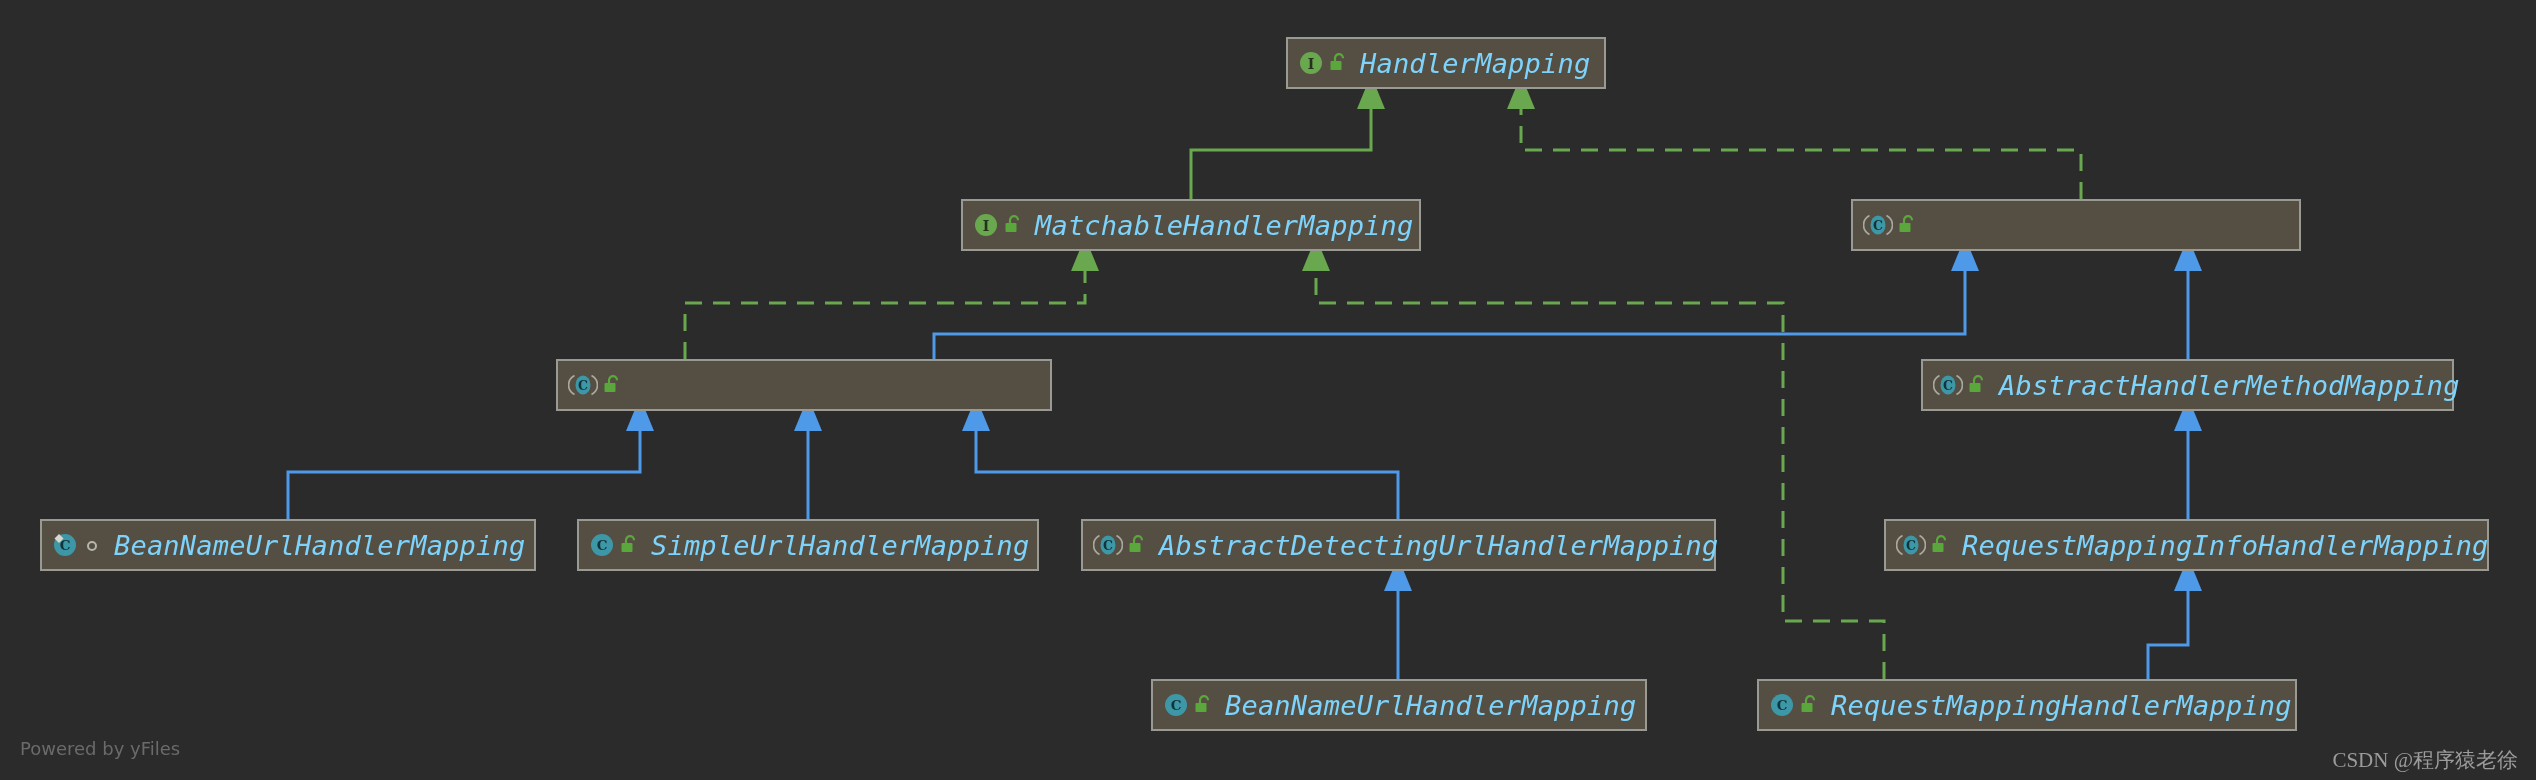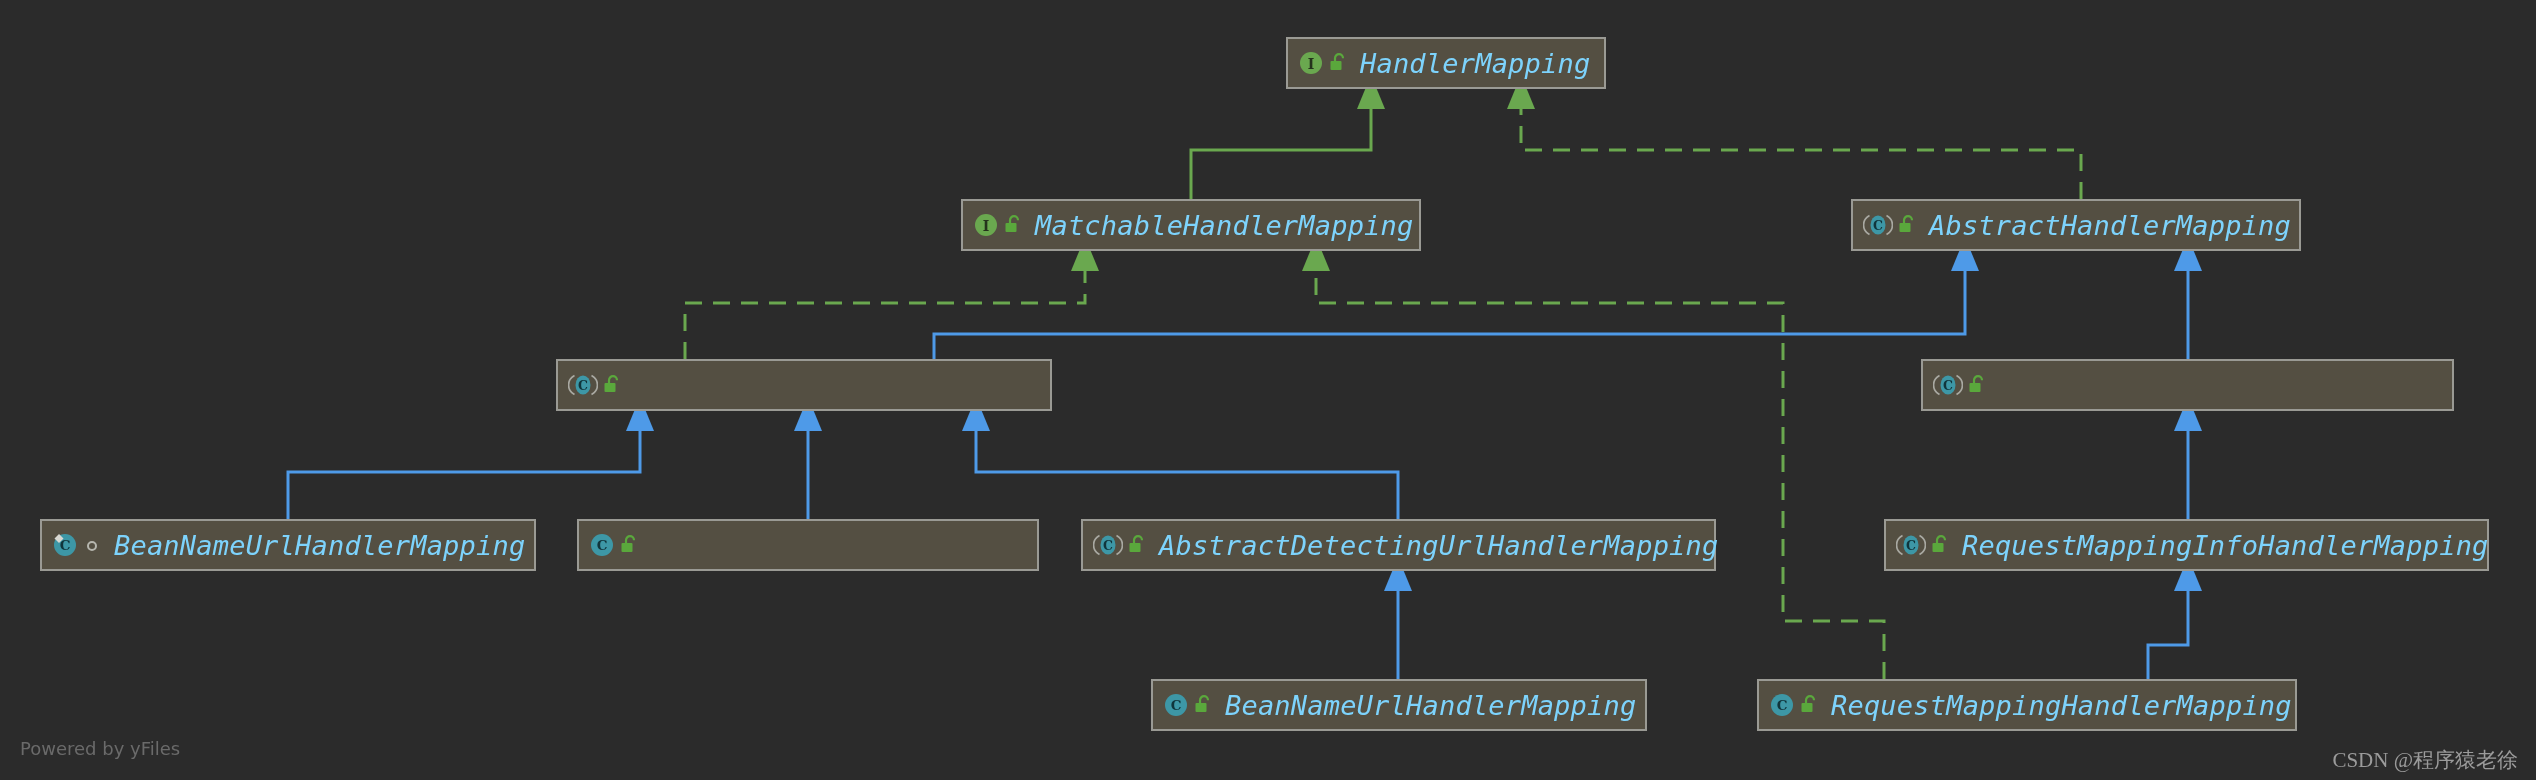--- a/index.html
+++ b/index.html
@@ -120,21 +120,20 @@
         <svg class="ico" width="30" height="26" viewBox="0 0 30 26">
           <path d="M6.5 3.5 A12 11 0 0 0 6.5 22.5" fill="none" stroke="#a9a9a2" stroke-width="1.7"></path>
           <path d="M23.5 3.5 A12 11 0 0 1 23.5 22.5" fill="none" stroke="#a9a9a2" stroke-width="1.7"></path>
           <ellipse cx="15" cy="13" rx="7.5" ry="9.5" fill="#3d97a6"></ellipse>
           <text x="15" y="18" font-family="DejaVu Serif,serif" font-size="12.5" font-weight="bold" fill="#10343b" text-anchor="middle">C</text>
         </svg>
         <svg class="vis" width="20" height="22" viewBox="0 0 20 22">
           <path d="M7 9 V6.2 A4 4 0 0 1 15 6.2" fill="none" stroke="#5aa83c" stroke-width="2.2"></path>
           <rect x="2.5" y="9" width="11" height="9" rx="1" fill="#5aa83c"></rect>
         </svg>
-        <span class="lbl">AbstractHandlerMapping</span>
       </div>
       <div class="node" style="left: 556px; top: 359px; width: 496px;">
         <svg class="ico" width="30" height="26" viewBox="0 0 30 26">
           <path d="M6.5 3.5 A12 11 0 0 0 6.5 22.5" fill="none" stroke="#a9a9a2" stroke-width="1.7"></path>
           <path d="M23.5 3.5 A12 11 0 0 1 23.5 22.5" fill="none" stroke="#a9a9a2" stroke-width="1.7"></path>
           <ellipse cx="15" cy="13" rx="7.5" ry="9.5" fill="#3d97a6"></ellipse>
           <text x="15" y="18" font-family="DejaVu Serif,serif" font-size="12.5" font-weight="bold" fill="#10343b" text-anchor="middle">C</text>
         </svg>
         <svg class="vis" width="20" height="22" viewBox="0 0 20 22">
           <path d="M7 9 V6.2 A4 4 0 0 1 15 6.2" fill="none" stroke="#5aa83c" stroke-width="2.2"></path>
@@ -145,20 +144,21 @@
         <svg class="ico" width="30" height="26" viewBox="0 0 30 26">
           <path d="M6.5 3.5 A12 11 0 0 0 6.5 22.5" fill="none" stroke="#a9a9a2" stroke-width="1.7"></path>
           <path d="M23.5 3.5 A12 11 0 0 1 23.5 22.5" fill="none" stroke="#a9a9a2" stroke-width="1.7"></path>
           <ellipse cx="15" cy="13" rx="7.5" ry="9.5" fill="#3d97a6"></ellipse>
           <text x="15" y="18" font-family="DejaVu Serif,serif" font-size="12.5" font-weight="bold" fill="#10343b" text-anchor="middle">C</text>
         </svg>
         <svg class="vis" width="20" height="22" viewBox="0 0 20 22">
           <path d="M7 9 V6.2 A4 4 0 0 1 15 6.2" fill="none" stroke="#5aa83c" stroke-width="2.2"></path>
           <rect x="2.5" y="9" width="11" height="9" rx="1" fill="#5aa83c"></rect>
         </svg>
+        <span class="lbl">AbstractHandlerMethodMapping</span>
       </div>
       <div class="node" style="left: 40px; top: 519px; width: 496px;">
         <svg class="ico" width="26" height="26" viewBox="0 0 26 26">
           <circle cx="13" cy="13" r="11" fill="#3d97a6"></circle>
           <text x="13" y="18" font-family="DejaVu Serif,serif" font-size="13.5" font-weight="bold" fill="#10343b" text-anchor="middle">C</text>
           <path d="M2.5 6.5 L7 2 L11.5 6.5 L7 11 Z" fill="#d8d8d2"></path>
         </svg>
         <svg class="vis" width="20" height="22" viewBox="0 0 20 22">
           <circle cx="10" cy="12" r="4" fill="none" stroke="#b6b6ae" stroke-width="2"></circle>
         </svg>
@@ -166,20 +166,21 @@
       </div>
       <div class="node" style="left: 577px; top: 519px; width: 462px;">
         <svg class="ico" width="26" height="26" viewBox="0 0 26 26">
           <circle cx="13" cy="13" r="11" fill="#3d97a6"></circle>
           <text x="13" y="18" font-family="DejaVu Serif,serif" font-size="13.5" font-weight="bold" fill="#10343b" text-anchor="middle">C</text>
         </svg>
         <svg class="vis" width="20" height="22" viewBox="0 0 20 22">
           <path d="M7 9 V6.2 A4 4 0 0 1 15 6.2" fill="none" stroke="#5aa83c" stroke-width="2.2"></path>
           <rect x="2.5" y="9" width="11" height="9" rx="1" fill="#5aa83c"></rect>
         </svg>
+        <span class="lbl">SimpleUrlHandlerMapping</span>
       </div>
       <div class="node" style="left: 1081px; top: 519px; width: 635px;">
         <svg class="ico" width="30" height="26" viewBox="0 0 30 26">
           <path d="M6.5 3.5 A12 11 0 0 0 6.5 22.5" fill="none" stroke="#a9a9a2" stroke-width="1.7"></path>
           <path d="M23.5 3.5 A12 11 0 0 1 23.5 22.5" fill="none" stroke="#a9a9a2" stroke-width="1.7"></path>
           <ellipse cx="15" cy="13" rx="7.5" ry="9.5" fill="#3d97a6"></ellipse>
           <text x="15" y="18" font-family="DejaVu Serif,serif" font-size="12.5" font-weight="bold" fill="#10343b" text-anchor="middle">C</text>
         </svg>
         <svg class="vis" width="20" height="22" viewBox="0 0 20 22">
           <path d="M7 9 V6.2 A4 4 0 0 1 15 6.2" fill="none" stroke="#5aa83c" stroke-width="2.2"></path>

